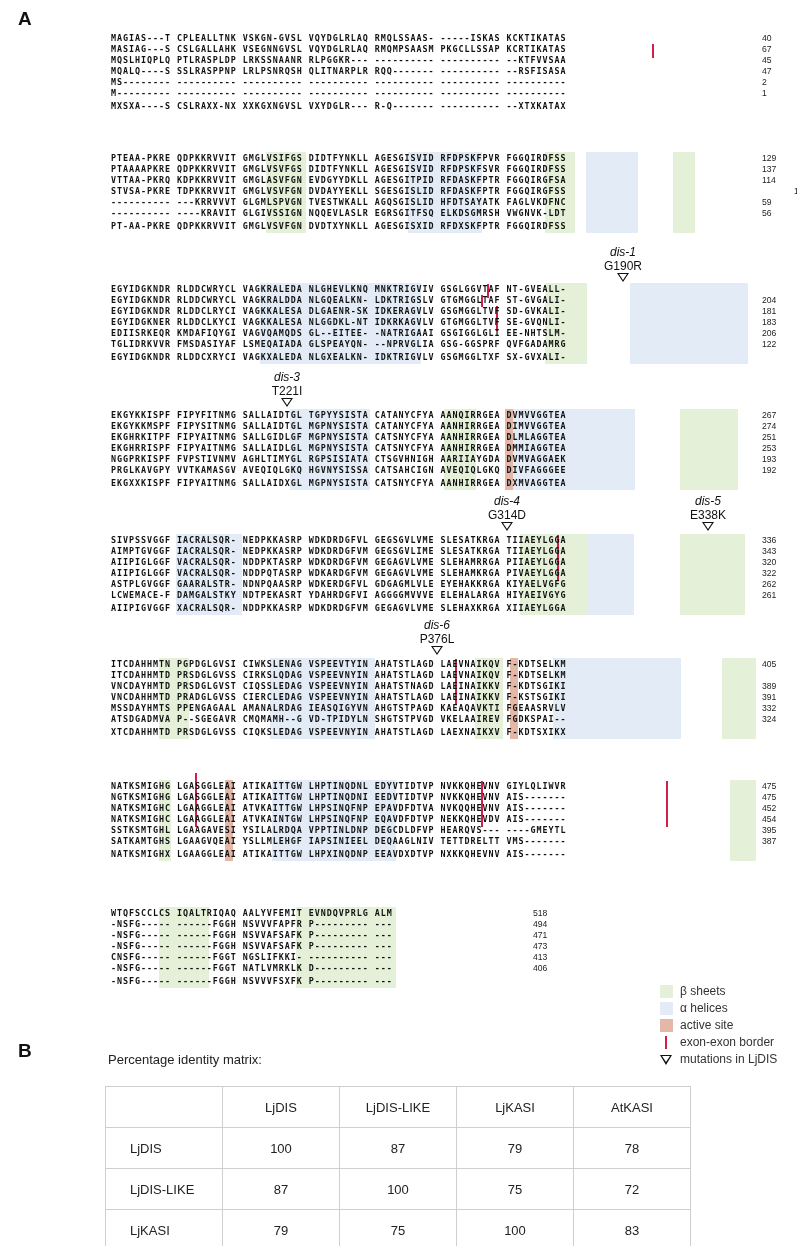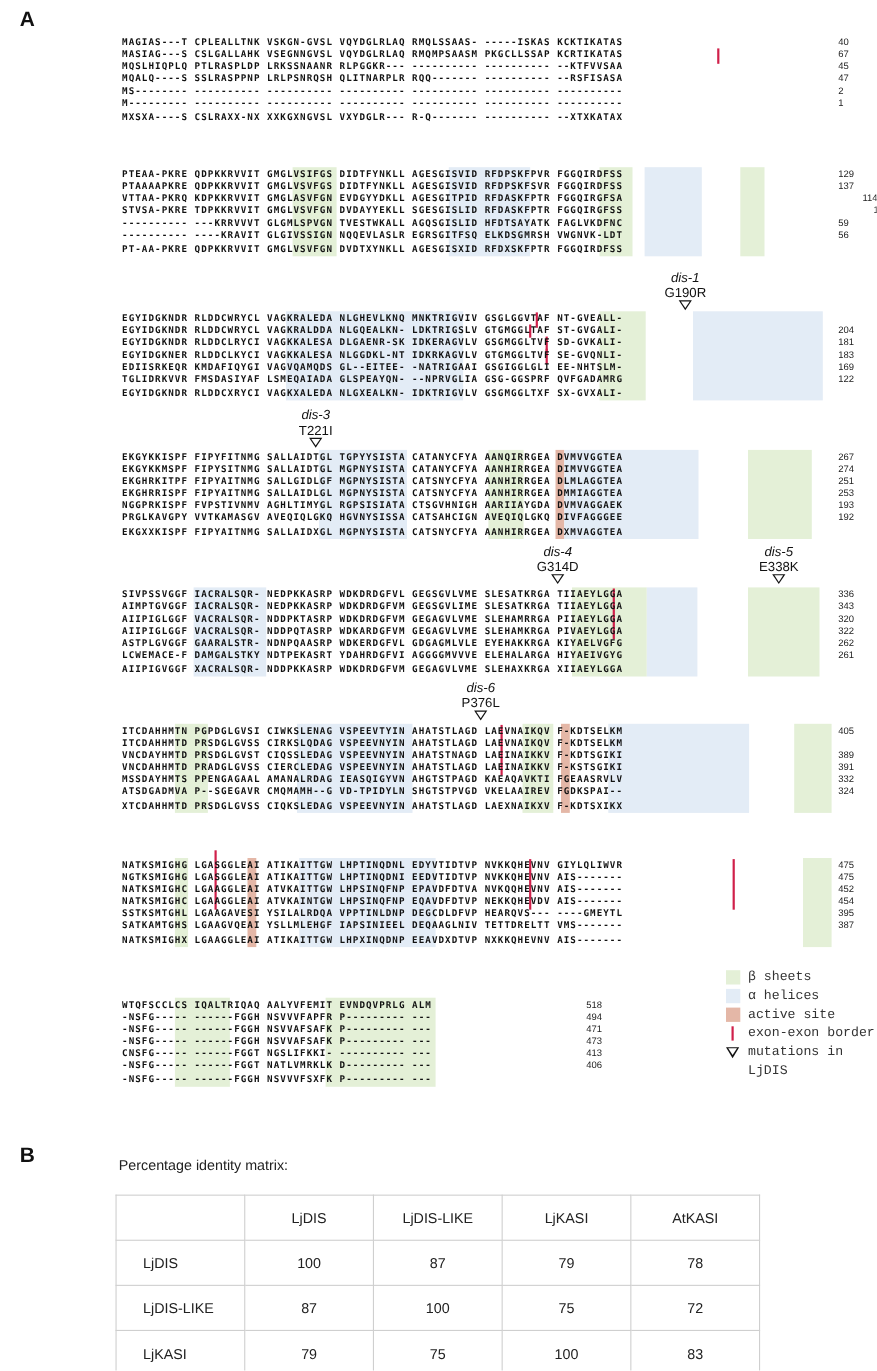--- a/index.html
+++ b/index.html
@@ -12,21 +12,21 @@
   .shade { position: absolute; }
   .shade.beta { background: #e4f0d7; }
   .shade.alpha { background: #e3ecf6; }
   .shade.active { background: #e4b7a7; }
   .exon { position: absolute; width: 2px; background: #d0204a; }
   .mut { position: absolute; text-align: center; width: 60px; font-family: "Liberation Sans", sans-serif; }
   .mut .mname { font-style: italic; font-size: 12px; line-height: 14px; display: block; }
   .mut .mcode { font-size: 12px; line-height: 14px; display: block; }
   .mut .tri { display: block; margin: 0 auto; width: 0; height: 0; border-left: 6px solid transparent; border-right: 6px solid transparent; border-top: 9px solid #111; position: relative; }
   .mut .tri::after { content: ""; position: absolute; left: -4px; top: -8px; border-left: 4px solid transparent; border-right: 4px solid transparent; border-top: 6px solid #fff; }
-  .legend { position: absolute; left: 660px; top: 880px; font-family: Liberation Mono, monospace; font-size: 12px; }
+  .legend { position: absolute; left: 660px; top: 983px; font-family: Liberation Sans, sans-serif; font-size: 12px; }
   .legend .li { position: relative; height: 17px; line-height: 17px; padding-left: 20px; color: #333; }
   .legend .sw { position: absolute; left: 0; top: 2px; width: 13px; height: 13px; }
   .legend .bar { position: absolute; left: 5px; top: 2px; width: 2px; height: 13px; background: #d0204a; }
   .legend .tri2 { position: absolute; left: 0; top: 4px; width: 0; height: 0; border-left: 6px solid transparent; border-right: 6px solid transparent; border-top: 10px solid #111; }
   .legend .tri2::after { content: ""; position: absolute; left: -4px; top: -9px; border-left: 4px solid transparent; border-right: 4px solid transparent; border-top: 6px solid #fff; }
   .pidm-title { position: absolute; left: 108px; top: 1052px; font-size: 13px; color: #222; }
   table.pidm { position: absolute; left: 105px; top: 1086px; border-collapse: collapse; font-family: "Liberation Sans", sans-serif; font-size: 13px; color: #222; }
   table.pidm td { border: 1.5px solid #cfcfcf; height: 40px; text-align: center; width: 116px; padding: 0; }
   table.pidm td.rowhead { text-align: left; padding-left: 24px; width: 92px; }
   table.pidm tr.head td { height: 40px; }
@@ -48,21 +48,21 @@
 </div>
 
 <div class="block" style="top:153px; height:80px;">
   <div class="shade beta" style="left:266px; top:-1px; width:40px; height:81px;"></div>
   <div class="shade alpha" style="left:408px; top:-1px; width:74px; height:81px;"></div>
   <div class="shade beta" style="left:545px; top:-1px; width:30px; height:81px;"></div>
   <div class="shade alpha" style="left:586px; top:-1px; width:52px; height:81px;"></div>
   <div class="shade beta" style="left:673px; top:-1px; width:22px; height:81px;"></div>
   <div class="row" style="top:0px;"><span class="seq">PTEAA-PKRE QDPKKRVVIT GMGLVSIFGS DIDTFYNKLL AGESGISVID RFDPSKFPVR FGGQIRDFSS</span><span class="num" style="left:762px;">129</span></div>
   <div class="row" style="top:11px;"><span class="seq">PTAAAAPKRE QDPKKRVVIT GMGLVSVFGS DIDTFYNKLL AGESGISVID RFDPSKFSVR FGGQIRDFSS</span><span class="num" style="left:762px;">137</span></div>
-  <div class="row" style="top:22px;"><span class="seq">VTTAA-PKRQ KDPKKRVVIT GMGLASVFGN EVDGYYDKLL AGESGITPID RFDASKFPTR FGGQIRGFSA</span><span class="num" style="left:784px;text-align:right;">114</span></div>
+  <div class="row" style="top:22px;"><span class="seq">VTTAA-PKRQ KDPKKRVVIT GMGLASVFGN EVDGYYDKLL AGESGITPID RFDASKFPTR FGGQIRGFSA</span><span class="num" style="left:762px;text-align:right;">114</span></div>
   <div class="row" style="top:33px;"><span class="seq">STVSA-PKRE TDPKKRVVIT GMGLVSVFGN DVDAYYEKLL SGESGISLID RFDASKFPTR FGGQIRGFSS</span><span class="num" style="left:794px;">116</span></div>
   <div class="row" style="top:44px;"><span class="seq">---------- ---KRRVVVT GLGMLSPVGN TVESTWKALL AGQSGISLID HFDTSAYATK FAGLVKDFNC</span><span class="num" style="left:762px;">59</span></div>
   <div class="row" style="top:55px;"><span class="seq">---------- ----KRAVIT GLGIVSSIGN NQQEVLASLR EGRSGITFSQ ELKDSGMRSH VWGNVK-LDT</span><span class="num" style="left:762px;">56</span></div>
   <div class="row" style="top:68px;"><span class="seq">PT-AA-PKRE QDPKKRVVIT GMGLVSVFGN DVDTXYNKLL AGESGISXID RFDXSKFPTR FGGQIRDFSS</span></div>
 </div>
 
 <div class="mut" style="left:593px; top:245px;">
   <span class="mname">dis-1</span>
   <span class="mcode">G190R</span>
   <span class="tri"></span>
@@ -73,21 +73,21 @@
   <div class="shade beta" style="left:545px; top:-1px; width:42px; height:81px;"></div>
   <div class="shade alpha" style="left:630px; top:-1px; width:118px; height:81px;"></div>
   <div class="exon" style="left:487px; top:0px; height:14px;"></div>
   <div class="exon" style="left:481px; top:11px; height:12px;"></div>
   <div class="exon" style="left:496px; top:22px; height:14px;"></div>
   <div class="exon" style="left:496px; top:33px; height:14px;"></div>
   <div class="row" style="top:0px;"><span class="seq">EGYIDGKNDR RLDDCWRYCL VAGKRALEDA NLGHEVLKNQ MNKTRIGVIV GSGLGGVTAF NT-GVEALL-</span><span class="num" style="left:762px;margin-left:44px;">197</span></div>
   <div class="row" style="top:11px;"><span class="seq">EGYIDGKNDR RLDDCWRYCL VAGKRALDDA NLGQEALKN- LDKTRIGSLV GTGMGGLTAF ST-GVGALI-</span><span class="num" style="left:762px;">204</span></div>
   <div class="row" style="top:22px;"><span class="seq">EGYIDGKNDR RLDDCLRYCI VAGKKALESA DLGAENR-SK IDKERAGVLV GSGMGGLTVF SD-GVKALI-</span><span class="num" style="left:762px;">181</span></div>
   <div class="row" style="top:33px;"><span class="seq">EGYIDGKNER RLDDCLKYCI VAGKKALESA NLGGDKL-NT IDKRKAGVLV GTGMGGLTVF SE-GVQNLI-</span><span class="num" style="left:762px;">183</span></div>
-  <div class="row" style="top:44px;"><span class="seq">EDIISRKEQR KMDAFIQYGI VAGVQAMQDS GL--EITEE- -NATRIGAAI GSGIGGLGLI EE-NHTSLM-</span><span class="num" style="left:762px;">169</span></div>
+  <div class="row" style="top:44px;"><span class="seq">EDIISRKEQR KMDAFIQYGI VAGVQAMQDS GL--EITEE- -NATRIGAAI GSGIGGLGLI EE-NHTSLM-</span><span class="num" style="left:762px;">206</span></div>
   <div class="row" style="top:55px;"><span class="seq">TGLIDRKVVR FMSDASIYAF LSMEQAIADA GLSPEAYQN- --NPRVGLIA GSG-GGSPRF QVFGADAMRG</span><span class="num" style="left:762px;">122</span></div>
   <div class="row" style="top:68px;"><span class="seq">EGYIDGKNDR RLDDCXRYCI VAGKXALEDA NLGXEALKN- IDKTRIGVLV GSGMGGLTXF SX-GVXALI-</span></div>
 </div>
 
 <div class="mut" style="left:257px; top:370px;">
   <span class="mname">dis-3</span>
   <span class="mcode">T221I</span>
   <span class="tri"></span>
 </div>
 

